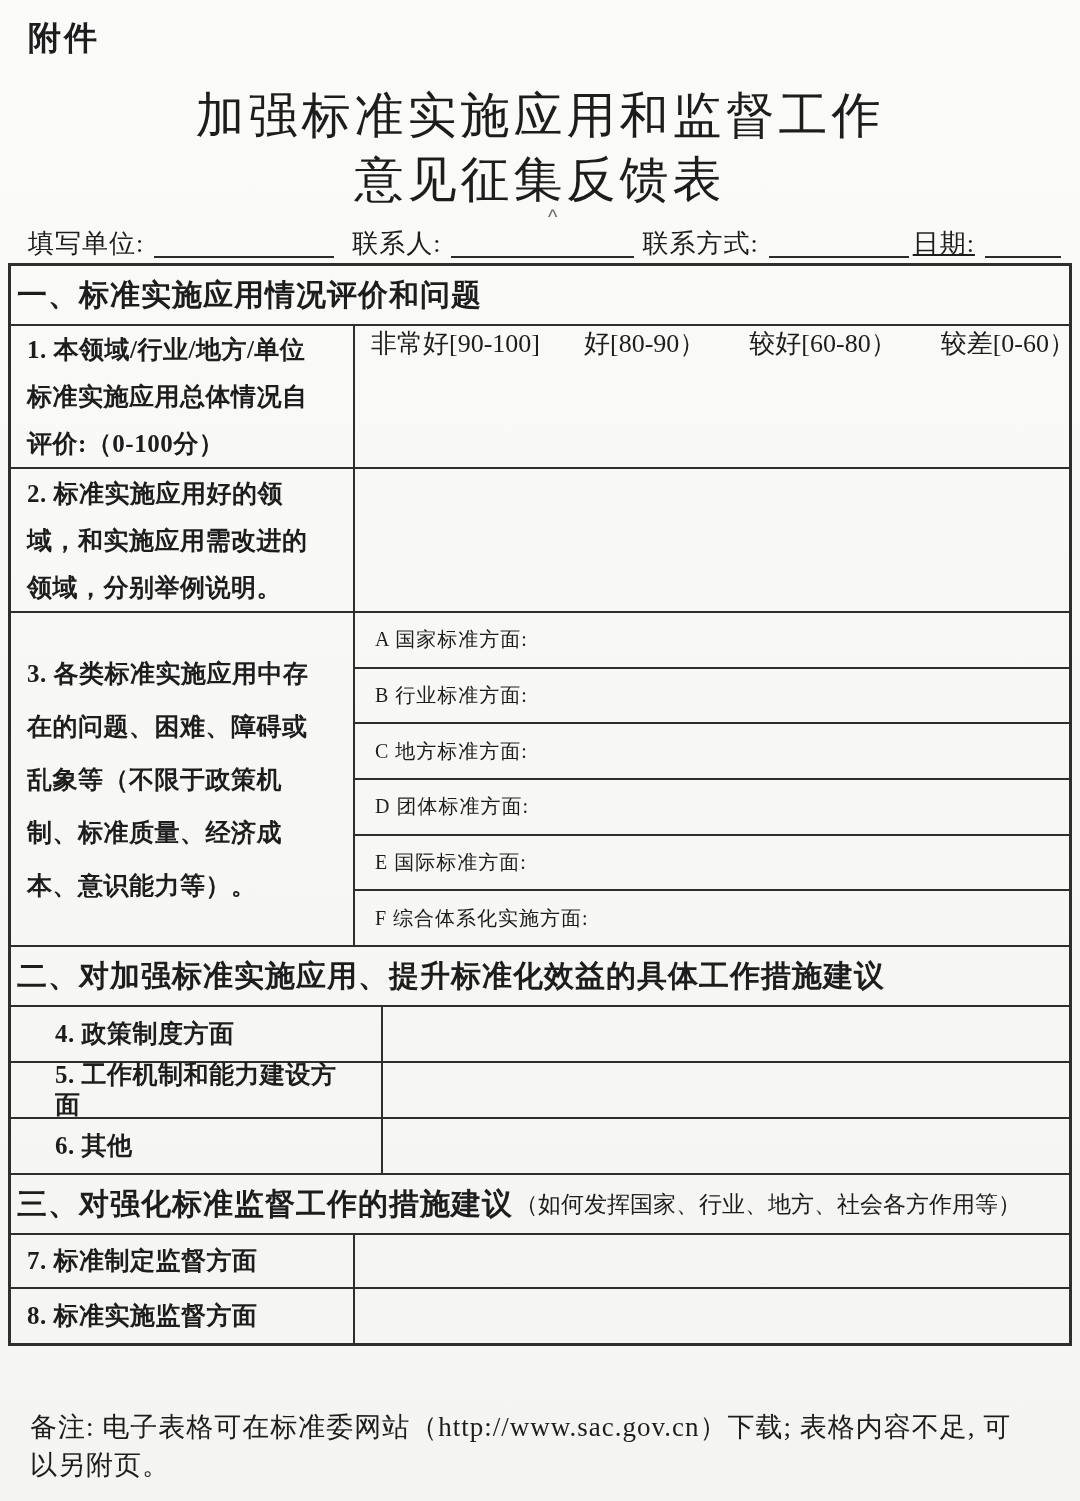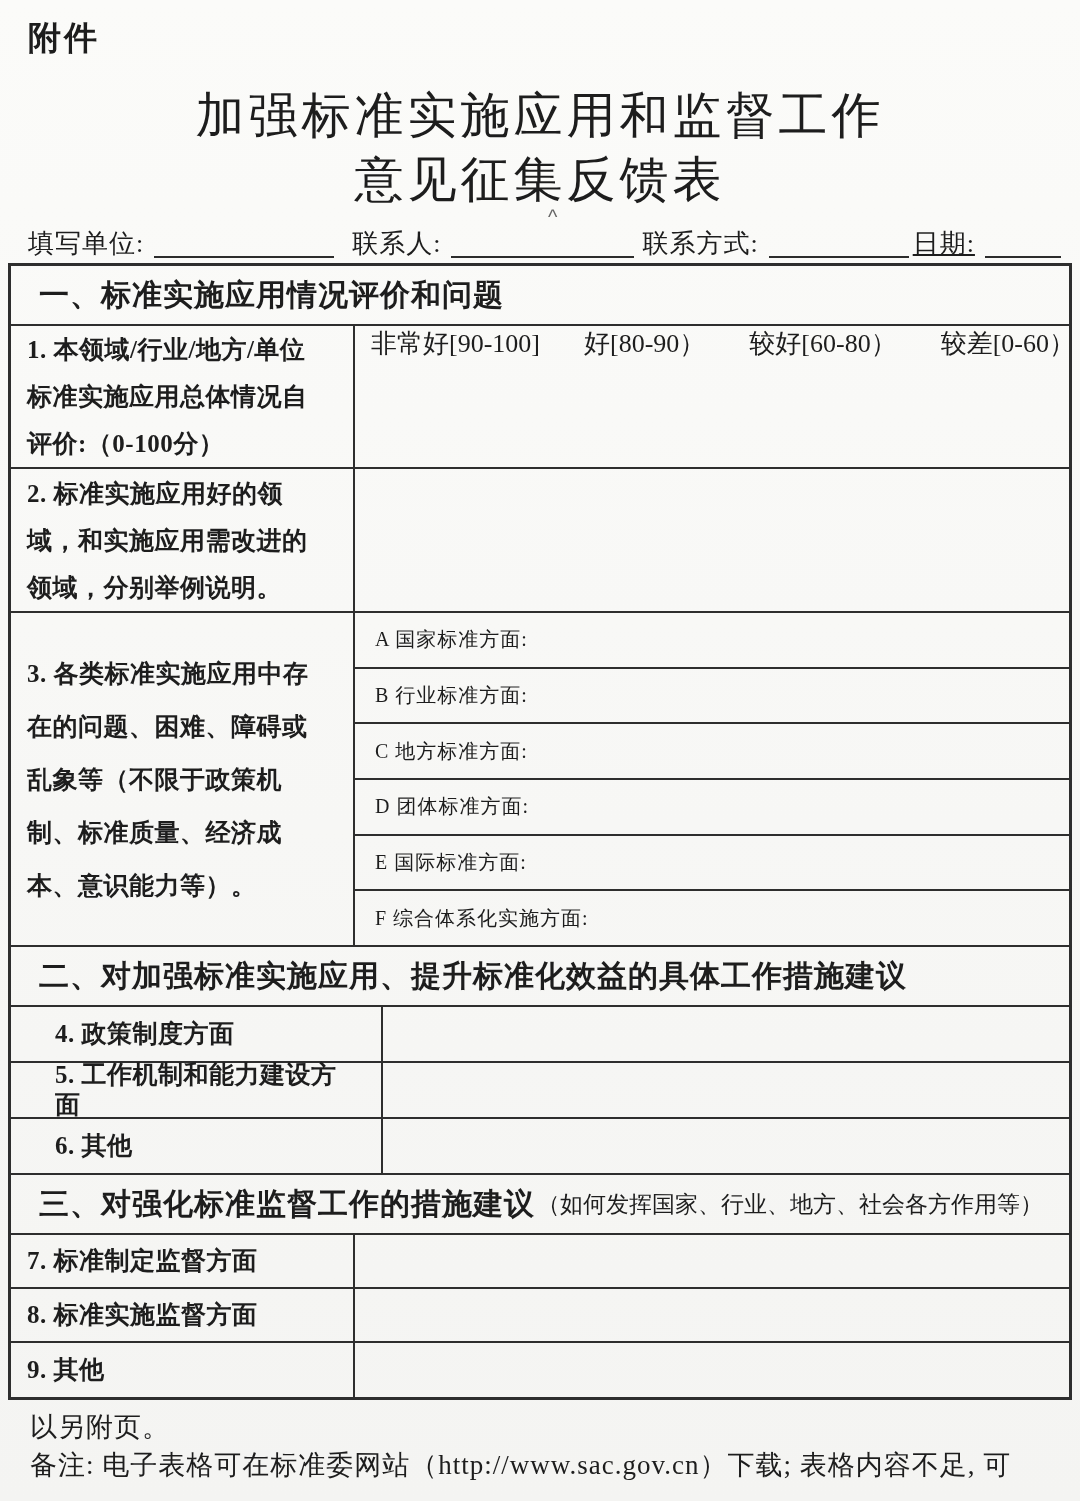--- a/index.html
+++ b/index.html
@@ -51,21 +51,21 @@
   .g4 { margin-left:2px;text-decoration:underline; }
 
   .tbl {
     position:absolute; top:263px; left:8px; width:1064px;
     border:3px solid #2e2e2e;
     background:transparent;
   }
   .sec-hdr {
     height:60px; border-bottom:2px solid #2e2e2e;
     display:flex; align-items:center;
-    padding-left:28px;
+    padding-left:6px;
     font-family:"Liberation Sans", sans-serif;
     font-weight:700; font-size:30px; letter-spacing:1px;
     white-space:nowrap;
   }
   .sec-note {
     font-size:23px; font-weight:400; letter-spacing:0;
     font-family:"Liberation Serif", serif;
     margin-left:2px;
   }
   .row { display:flex; border-bottom:2px solid #2e2e2e; }
@@ -184,25 +184,21 @@
     </div>
 
     <div class="row r789">
       <div class="cell-l single">7. 标准制定监督方面</div>
       <div class="cell-r"></div>
     </div>
     <div class="row r789">
       <div class="cell-l single">8. 标准实施监督方面</div>
       <div class="cell-r"></div>
     </div>
-    <div class="row r789 no-bb">
-      <div class="cell-l single">9. 其他</div>
-      <div class="cell-r"></div>
-    </div>
 
   </div>
 
   <div class="note">
+    <div class="note-line">备注: 电子表格可在标准委网站（http://www.sac.gov.cn）下载; 表格内容不足, 可</div>
     <div class="note-line">以另附页。</div>
-    <div class="note-line">备注: 电子表格可在标准委网站（http://www.sac.gov.cn）下载; 表格内容不足, 可</div>
   </div>
 
 </div>
 
 </body></html>

